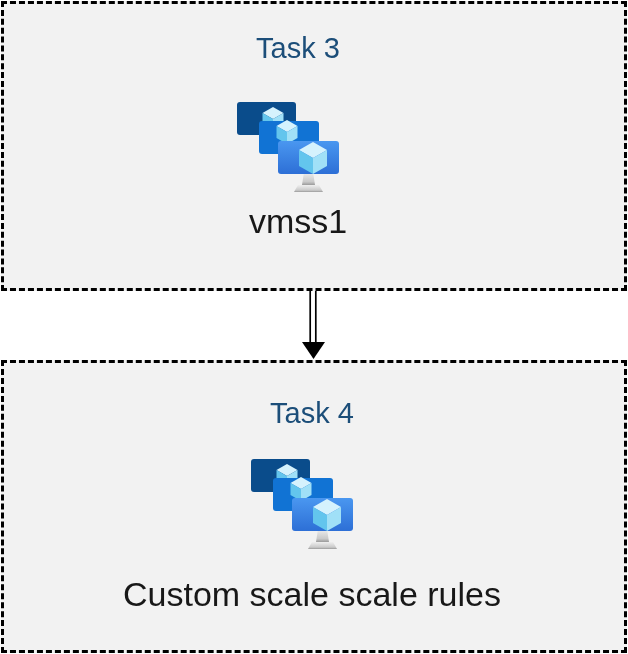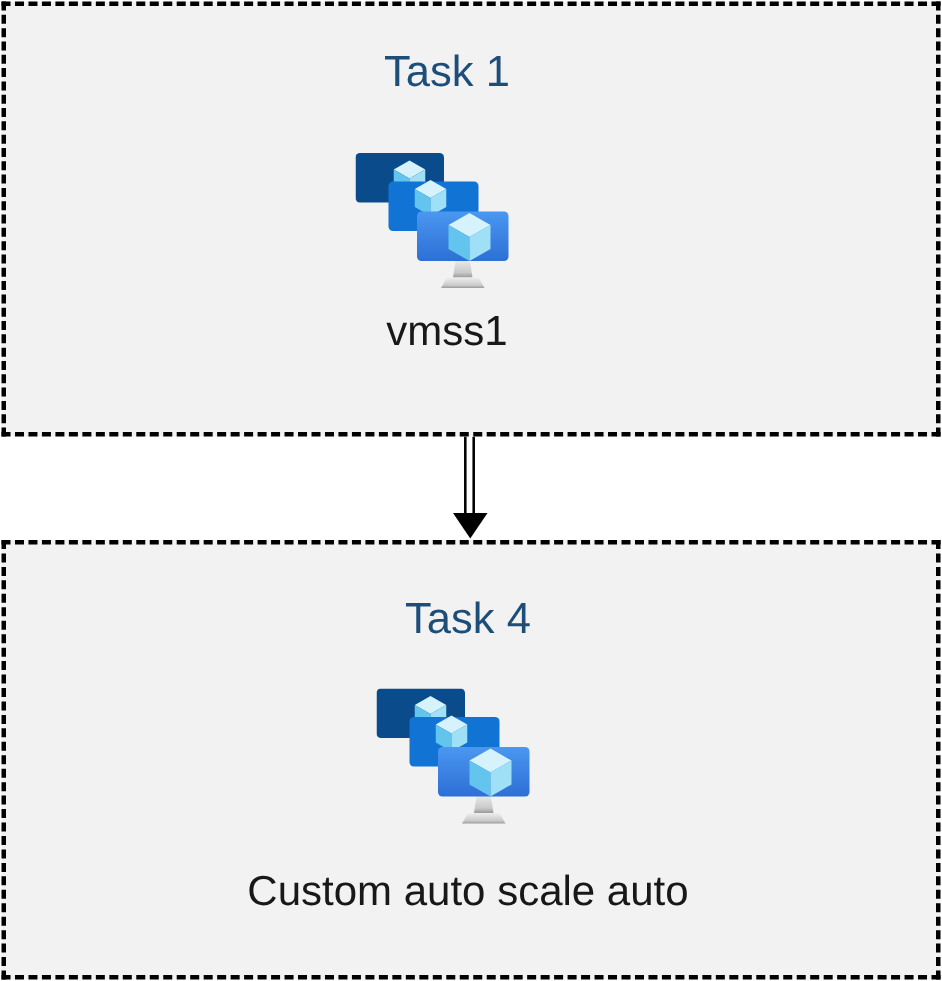--- a/index.html
+++ b/index.html
@@ -42,21 +42,21 @@
 
   .vmss-svg {
     width: 104px;
     height: 92px;
     transform: translateX(-9px);
   }
   .top    .vmss-svg { margin-top: 36px; }
   .bottom .vmss-svg { margin-top: 28px; }
 
   .caption {
-    font-size: 28px;
+    font-size: 34px;
     line-height: 34px;
     color: #181818;
     text-align: center;
     white-space: nowrap;
   }
   .top    .caption { margin-top: 10px; }
   .bottom .caption { margin-top: 26px; }
 
   .flow-arrow {
     position: absolute;
@@ -105,36 +105,36 @@
       <line x1="10.2" y1="0" x2="10.2" y2="53" stroke="#000000" stroke-width="1.7"></line>
       <line x1="15.8" y1="0" x2="15.8" y2="53" stroke="#000000" stroke-width="1.7"></line>
       <polygon points="2,51 25,51 13.5,68" fill="#000000"></polygon>
     </g>
   </defs>
 </svg>
 
 <div class="canvas">
 
   <div class="task-box top">
-    <div class="box-title">Task 1</div>
+    <div class="box-title">Task 3</div>
     <svg class="vmss-svg" viewBox="0 0 104 92">
       <use href="#vmss"></use>
     </svg>
     <div class="caption">
       <div>vmss1</div>
     </div>
   </div>
 
   <svg class="flow-arrow" viewBox="0 0 27 69">
     <use href="#down-arrow"></use>
   </svg>
 
   <div class="task-box bottom">
     <div class="box-title">Task 4</div>
     <svg class="vmss-svg" viewBox="0 0 104 92">
       <use href="#vmss"></use>
     </svg>
     <div class="caption">
-      <div>Custom auto scale auto</div>
+      <div>Custom scale scale rules</div>
     </div>
   </div>
 
 </div>
 
 </body></html>

